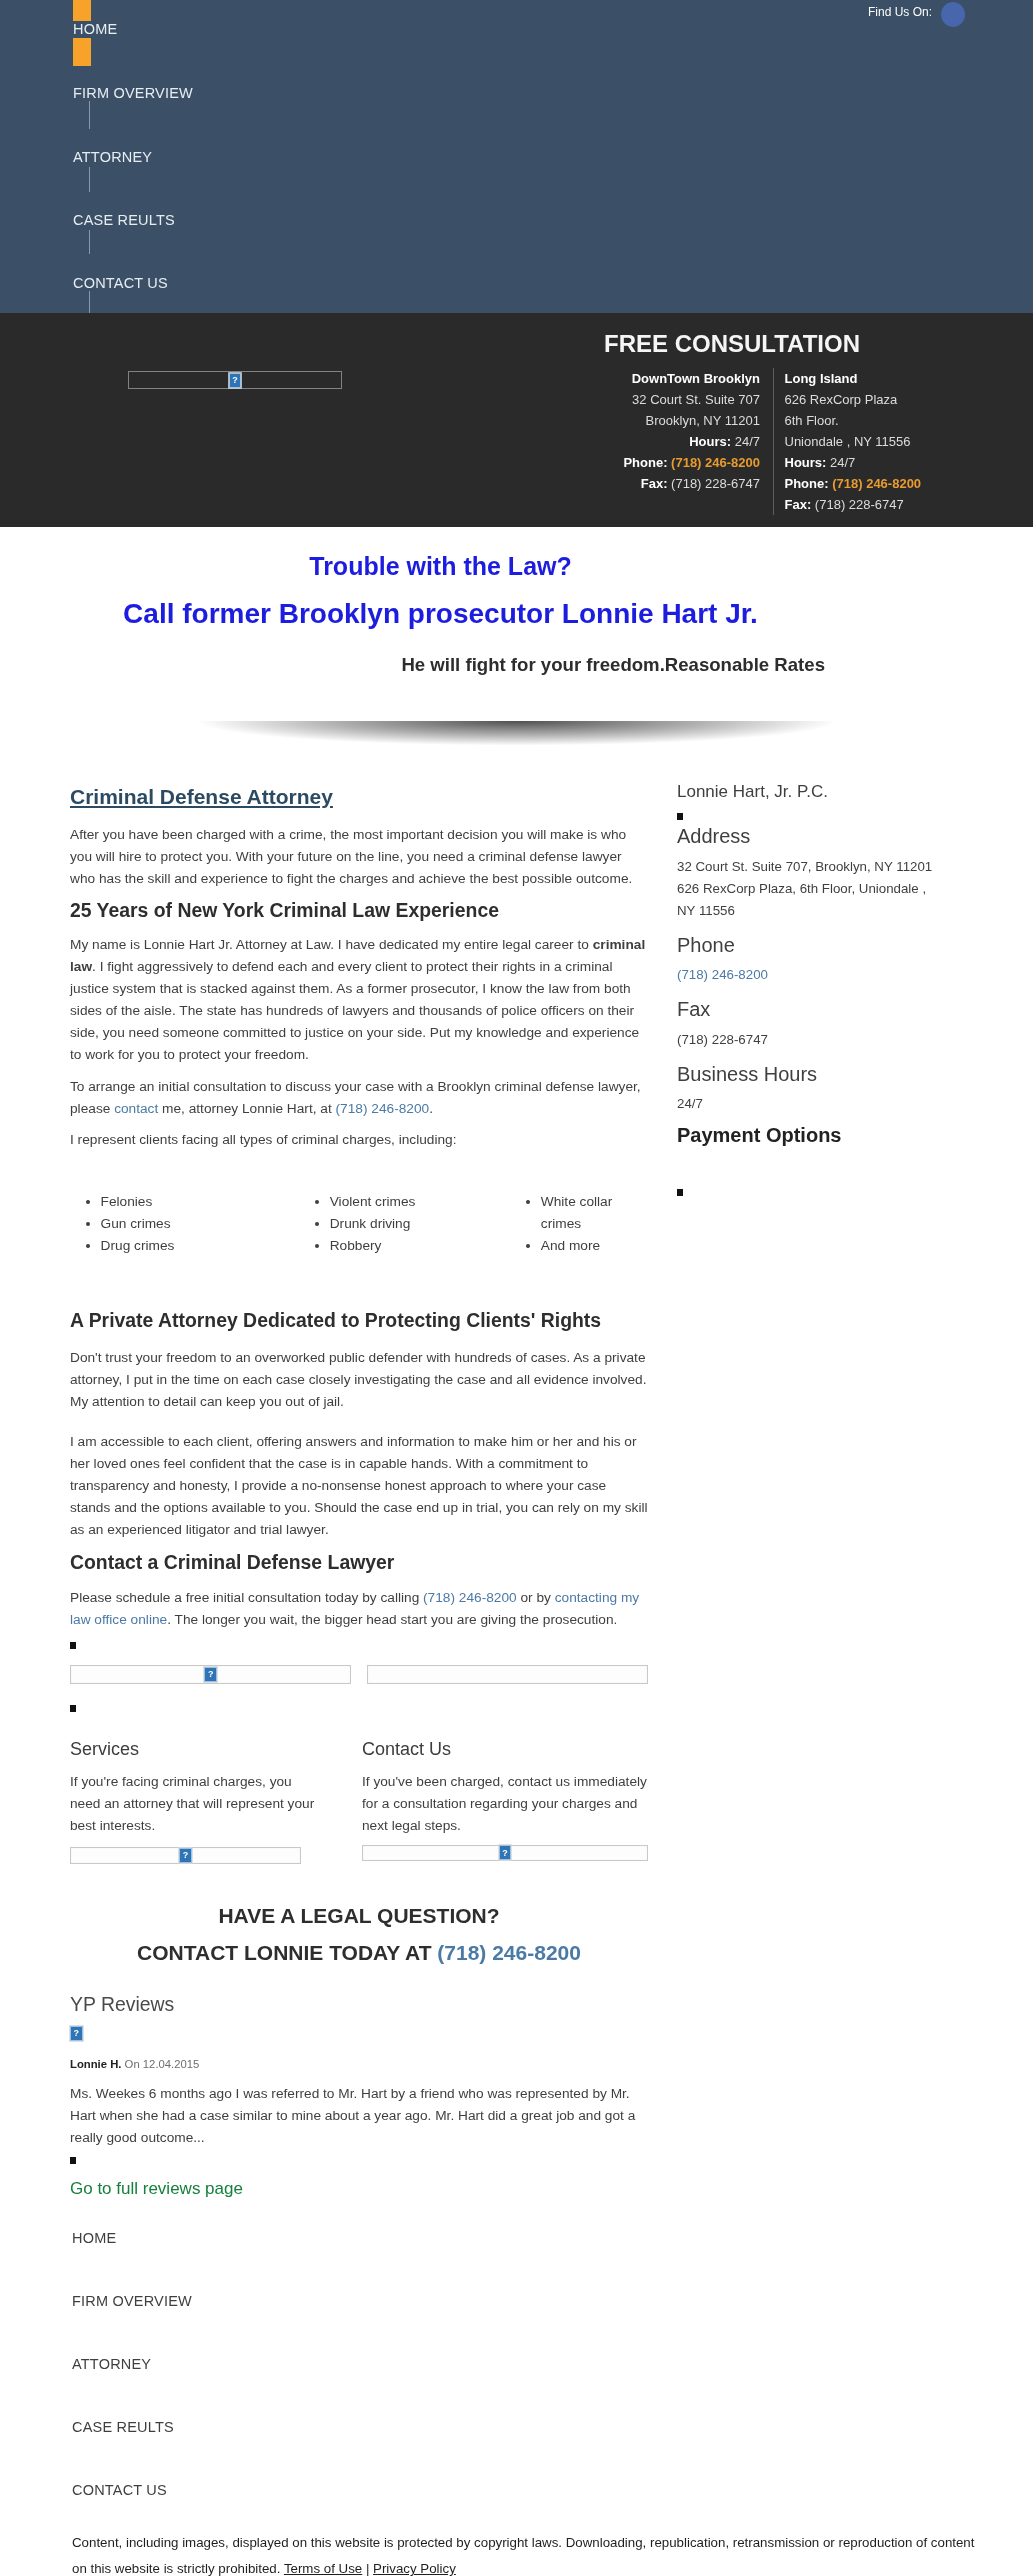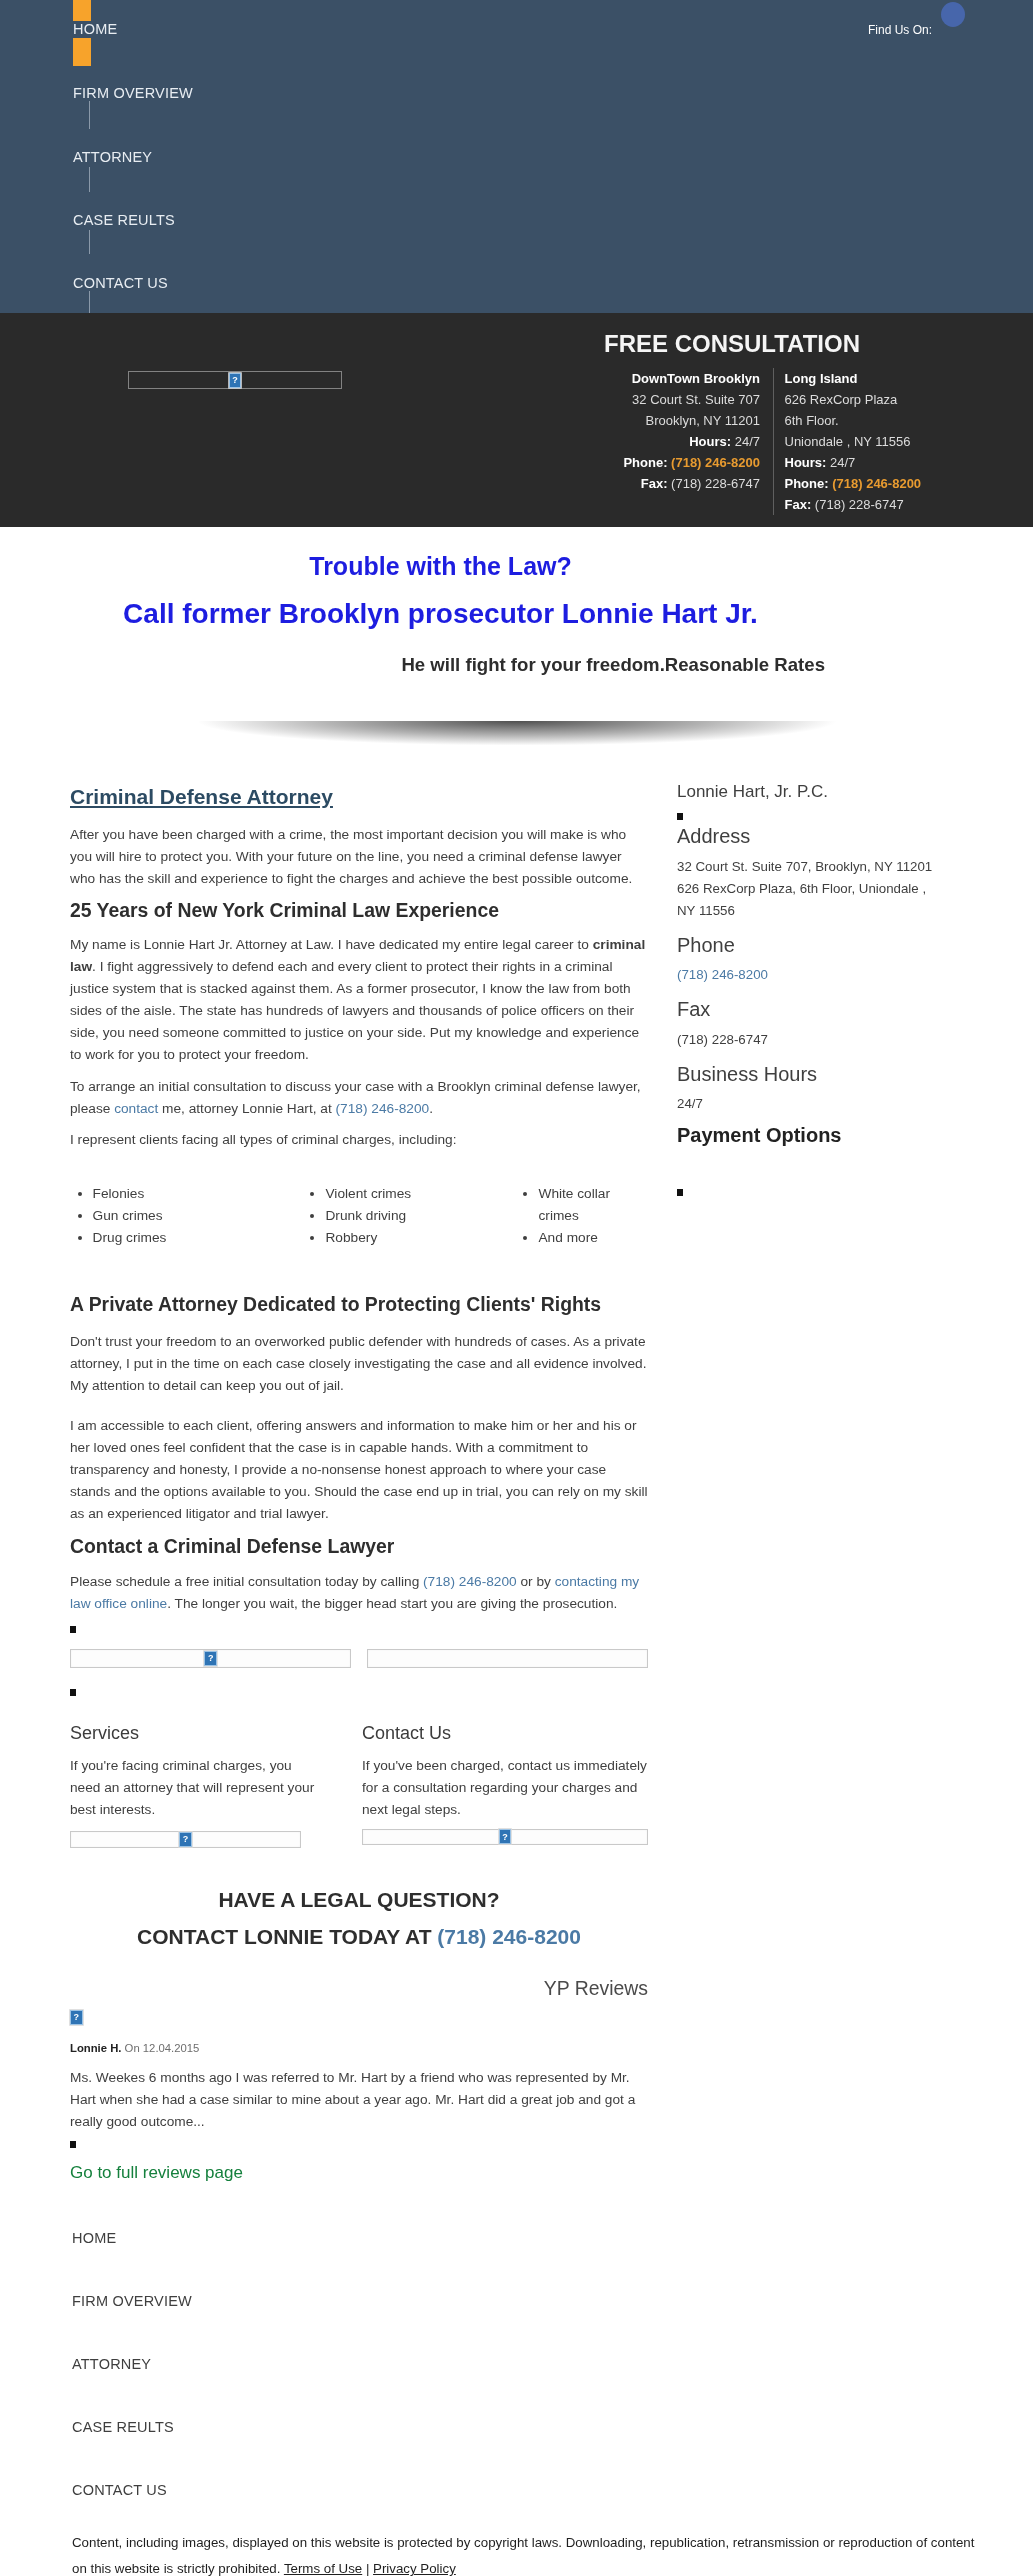--- a/index.html
+++ b/index.html
@@ -7,21 +7,21 @@
         font-family:"Liberation Sans", sans-serif;overflow:hidden;}
   a{text-decoration:none;cursor:pointer;}
 
   
   .topnav{position:absolute;left:0;top:0;width:1033px;height:313px;background:#3b5066;}
   .orange-bar{position:absolute;left:73px;top:0;width:18px;height:66px;background:#f7a32b;}
   .nav-item{position:absolute;left:73px;font-size:14.5px;line-height:17px;color:#e8edf2;
             letter-spacing:0.2px;white-space:nowrap;}
   .nav-item.masked{background:#3b5066;}
   .connector{position:absolute;left:89px;width:0.8px;background:#8a99a9;}
-  .findus{position:absolute;left:868px;top:23px;font-size:12px;color:#fdfdfd;}
+  .findus{position:absolute;left:868px;top:5px;font-size:12px;color:#fdfdfd;}
   .fb-circle{position:absolute;left:941px;top:2.4px;width:24px;height:25px;border-radius:50%;
              background:#4766ab;display:block;}
 
   
   .consult{position:absolute;left:0;top:313px;width:1033px;height:214px;background:#2a2a2a;}
   .logo-box{position:absolute;left:128px;top:58px;width:212px;height:16px;border:1.6px solid #828282;
             display:flex;align-items:center;justify-content:center;}
   .consult-wrap{position:absolute;left:604px;top:18px;width:323px;color:#dcdcdc;}
   .consult-title{font-size:24px;font-weight:bold;color:#f5f5f5;line-height:26px;margin:0 0 11.3px 0;}
   .consult-cols{display:flex;font-size:13px;line-height:21px;}
@@ -45,21 +45,21 @@
   .content{position:absolute;left:70px;top:772px;width:578px;color:#3f3f3f;}
   .content h1{margin:13px 0 0 0;font-size:21px;line-height:24px;color:#2c4b63;font-weight:bold;text-decoration:underline;}
   .content h2{font-size:19.4px;line-height:22.6px;color:#2e2e2e;font-weight:bold;}
   .content p{margin:0;font-size:13.7px;line-height:22px;}
   .p1{margin-top:14.5px !important;}
   .h2a{margin:9px 0 0 0;}
   .p2{margin-top:13px !important;}
   .p3{margin-top:9.7px !important;}
   .p4{margin-top:9.7px !important;}
   .charges{display:flex;margin-top:31.5px;}
-  .charges ul{margin:0;padding:0 0 0 22.6px;font-size:13.7px;line-height:22px;list-style:disc;}
+  .charges ul{margin:8px;padding:0 0 0 22.6px;font-size:13.7px;line-height:22px;list-style:disc;}
   .charges .c1{width:222px;}
   .charges .c2{width:201px;}
   .h2b{margin:44px 0 0 0;}
   .p5{margin-top:15.3px !important;}
   .p6{margin-top:18px !important;}
   .h2c{margin:9.7px 0 0 0;}
   .p7{margin-top:13.7px !important;}
   a.inline-link{color:#4b7aa5;}
   .sq{width:5.7px;height:7.3px;background:#111;}
   .sq1{margin-top:11.3px;}
@@ -75,21 +75,21 @@
   .two-cols{display:flex;margin-top:27px;}
   .tcol h3{margin:0;font-size:18px;line-height:21px;color:#3c3c3c;font-weight:normal;}
   .tcol p{margin:11.3px 0 0 0;font-size:13.7px;line-height:22px;}
   .tcol1{width:266px;margin-right:37px;}
   .tcol2{width:286px;}
   .sbox1{width:229px;height:14.5px;margin-top:9.7px;}
   .sbox2{width:284px;height:14.5px;margin-top:7.3px;}
   .banner1{margin:40px 0 0 0;text-align:center;font-size:21px;line-height:24px;font-weight:bold;color:#2e2e2e;}
   .banner2{margin:13px 0 0 0;text-align:center;font-size:21px;line-height:24px;font-weight:bold;color:#2e2e2e;}
   .banner2 a{color:#4b7aa5;font-weight:bold;}
-  .reviews-h{margin:29px 0 0 0;font-size:19.4px;line-height:21px;color:#4a4a4a;font-weight:normal;text-align:right;}
+  .reviews-h{margin:29px 0 0 0;font-size:19.4px;line-height:21px;color:#4a4a4a;font-weight:normal;}
   .review-icon{margin-top:9.7px;}
   .review-meta{margin-top:16px;font-size:11.3px;line-height:14.5px;color:#6e6e6e;}
   .review-meta b{color:#222;}
   .review-text{margin-top:12px !important;}
   .sq3{margin-top:8px;}
   .reviews-link{display:inline-block;margin-top:14.5px;font-size:17px;color:#15803d;}
 
   
   .sidebar{position:absolute;left:677px;top:772px;width:260px;color:#3f3f3f;}
   .sb-firm{margin:9.7px 0 0 0;font-size:17px;line-height:20px;font-weight:normal;color:#3f3f3f;}

